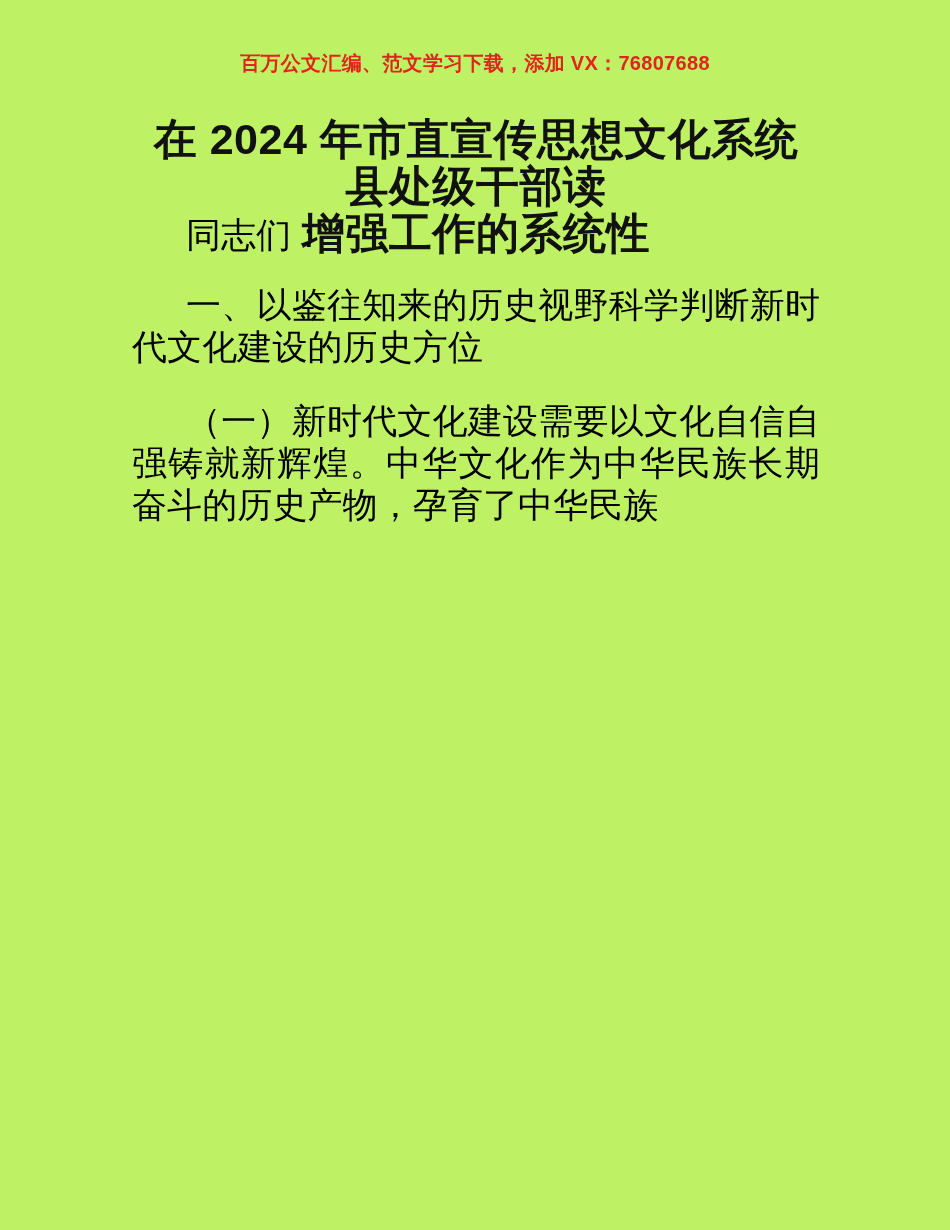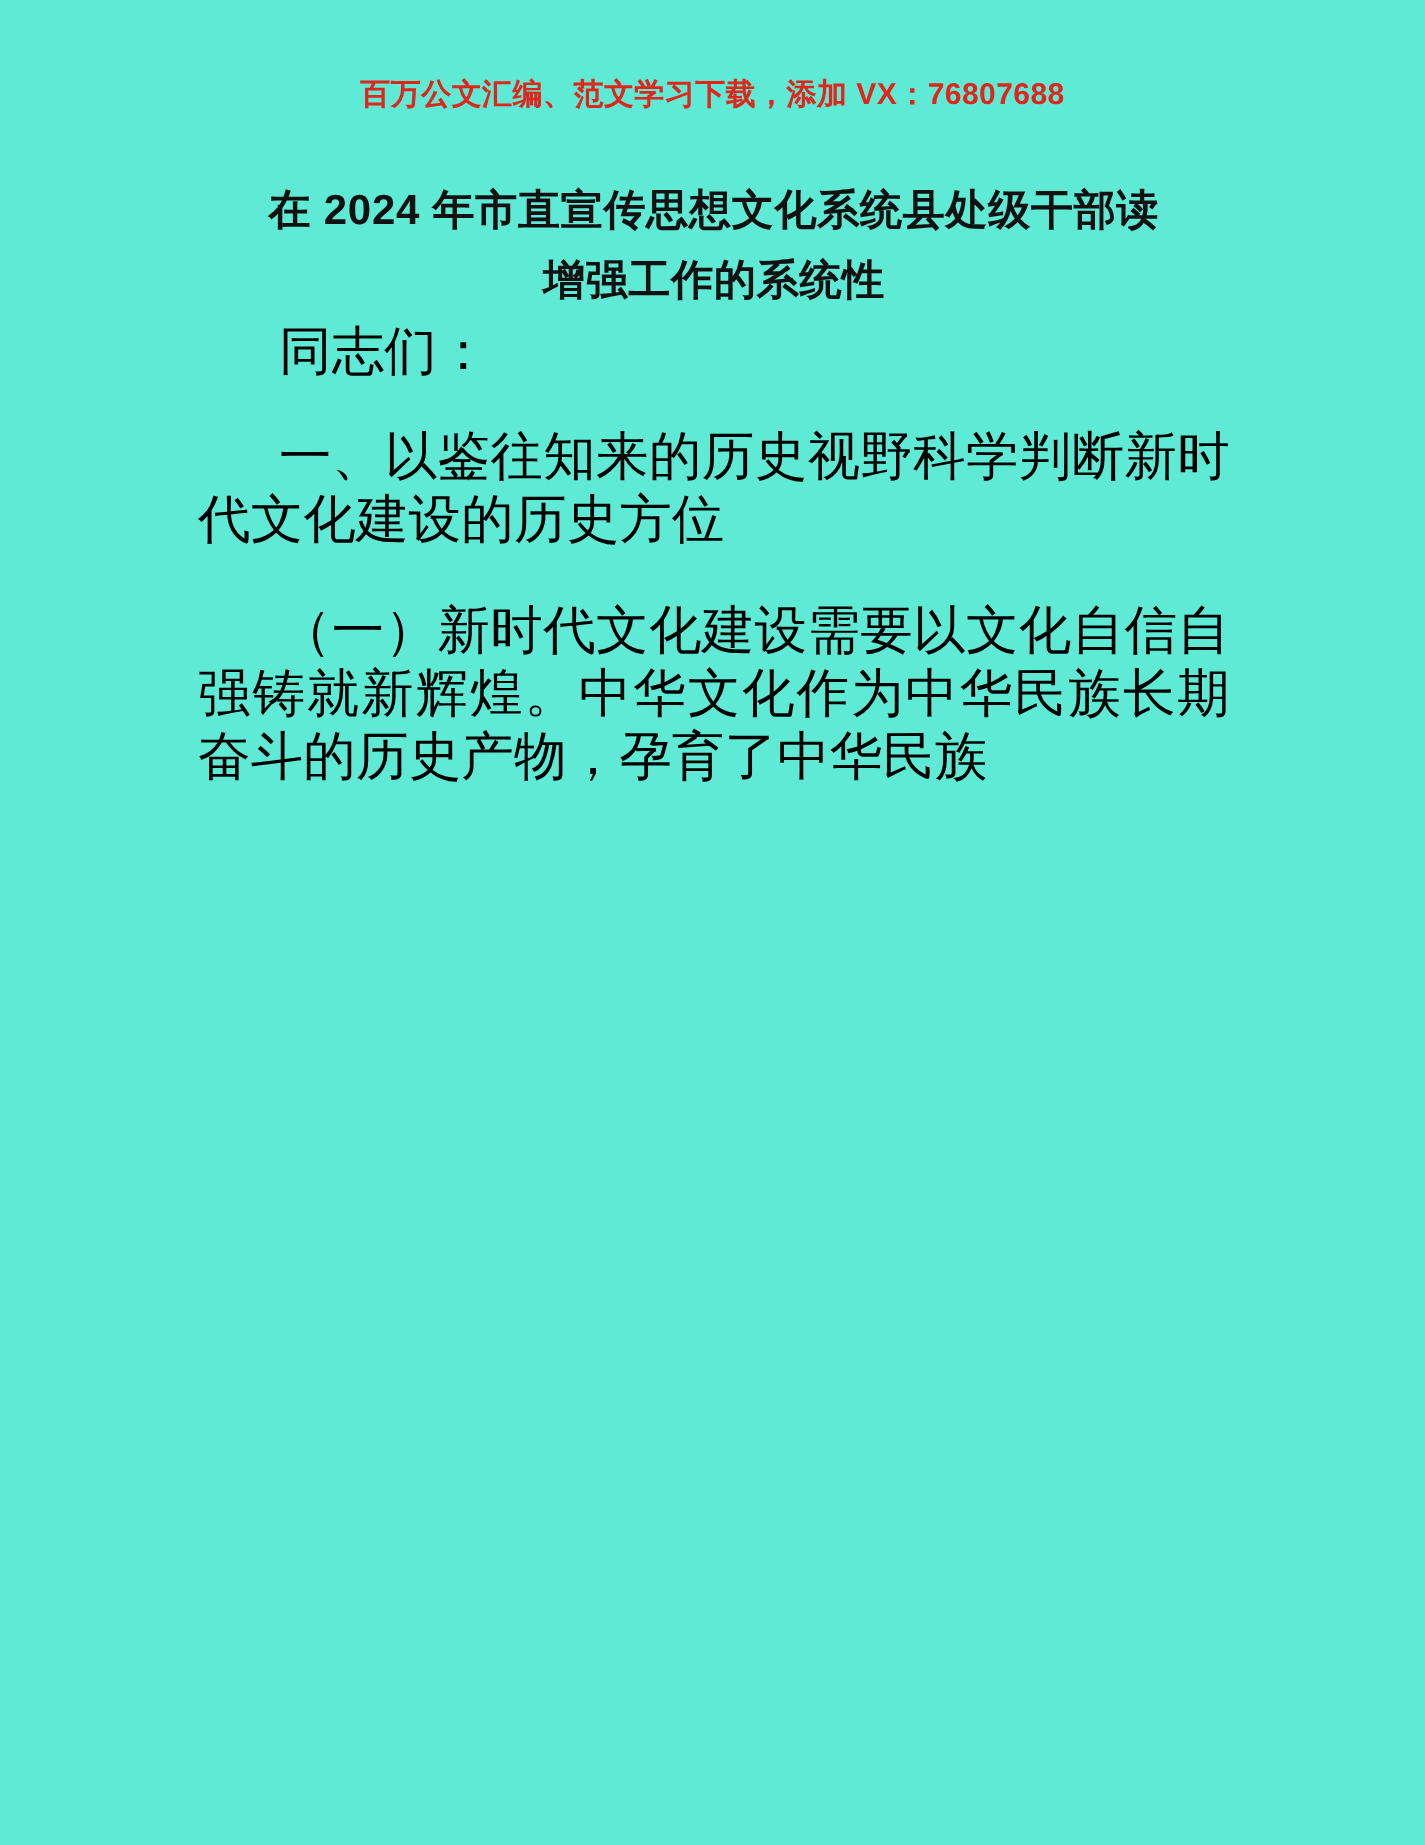--- a/index.html
+++ b/index.html
@@ -16,21 +16,21 @@
     color: #000000;
     -webkit-font-smoothing: antialiased;
   }
 
   .page {
     position: absolute;
     left: 0;
     top: 0;
     width: 950px;
     height: 1230px;
-    background: #5eead4;
+    background: #bef264;
   }
 
   
   .watermark {
     position: absolute;
     left: 0;
     top: 50px;
     width: 950px;
     text-align: center;
     color: #e0261c;
@@ -41,21 +41,21 @@
     white-space: nowrap;
   }
 
   
   .doc-title {
     position: absolute;
     left: 132px;
     top: 116px;
     width: 688px;
     text-align: center;
-    font-size: 28px;
+    font-size: 43px;
     font-weight: 700;
     line-height: 47px;
     letter-spacing: 0.5px;
     color: #111111;
   }
 
   
   .body-col {
     position: absolute;
     left: 132px;

